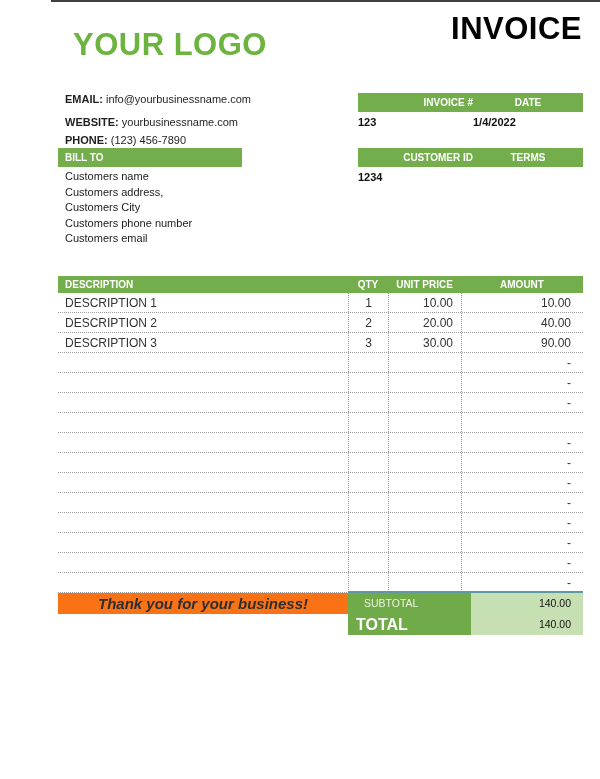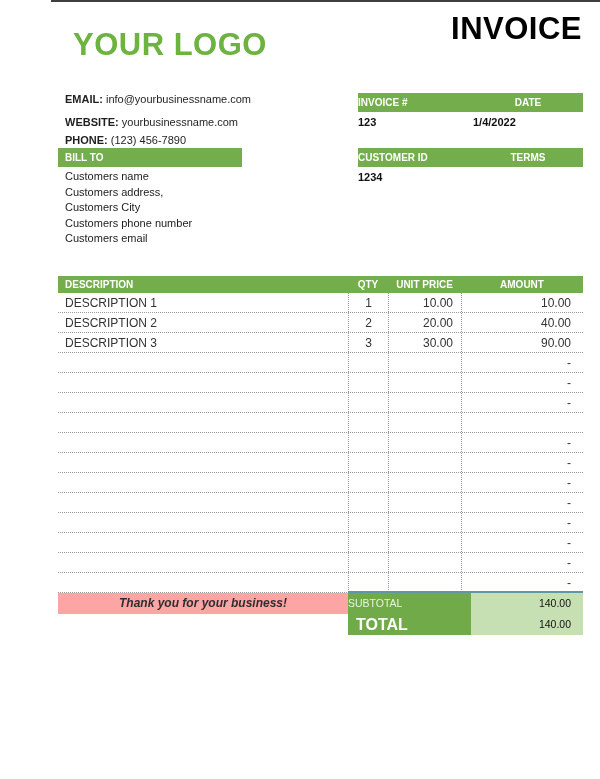--- a/index.html
+++ b/index.html
@@ -19,21 +19,21 @@
   .contact-phone { top:134px; }
 
   .green-bar { background:#73ad4c; color:#ffffff; font-weight:bold; font-size:10px; }
 
   .bill-to-bar { position:absolute; left:40px; top:148px; width:184px; height:19px; line-height:19px; padding-left:7px; }
   .bill-lines { position:absolute; left:47px; top:169px; font-size:11px; color:#1c1c1c; line-height:15.5px; }
 
   .meta-bar { position:absolute; left:340px; width:225px; height:19px; display:flex; }
   .meta-bar-1 { top:93px; }
   .meta-bar-2 { top:148px; }
-  .meta-cell-l { width:115px; text-align:left; line-height:19px; }
+  .meta-cell-l { width:115px; text-align:right; line-height:19px; }
   .meta-cell-r { width:110px; text-align:center; line-height:19px; }
   .meta-val { position:absolute; height:16px; font-size:11px; font-weight:bold; color:#111; text-align:left; }
   .val-invno { left:340px; top:116px; width:115px; }
   .val-date  { left:455px; top:116px; width:110px; }
   .val-custid{ left:340px; top:171px; width:115px; }
   .val-terms { left:455px; top:171px; width:110px; }
 
   .table-header { position:absolute; left:40px; top:276px; width:525px; height:17px; display:flex; align-items:center; background:#73ad4c; color:#fff; font-weight:bold; font-size:10px; }
   .th-desc { width:290px; padding-left:7px; }
   .th-qty  { width:40px;  text-align:center; }
@@ -41,22 +41,22 @@
   .th-amt  { width:122px; text-align:center; }
 
   .table-body { position:absolute; left:40px; top:293px; width:525px; }
   .trow { display:flex; height:20px; border-bottom:1px dotted #9a9a9a; font-size:12px; color:#333; }
   .c-desc { width:290px; padding-left:7px; display:flex; align-items:center; }
   .c-qty  { width:40px;  border-left:1px dotted #9a9a9a; display:flex; align-items:center; justify-content:center; }
   .c-unit { width:73px;  border-left:1px dotted #9a9a9a; display:flex; align-items:center; justify-content:flex-end; padding-right:8px; }
   .c-amt  { width:122px; border-left:1px dotted #9a9a9a; display:flex; align-items:center; justify-content:flex-end; padding-right:12px; }
 
   .footer-teal { position:absolute; left:330px; top:591px; width:235px; height:2px; background:#5e98a5; }
-  .thanks { position:absolute; left:40px; top:593px; width:290px; height:21px; background:#fca5a5; color:#2e2e2e; font-weight:bold; font-style:italic; font-size:12px; text-align:center; line-height:21px; }
-  .sub-label  { position:absolute; left:330px; top:593px; width:123px; height:21px; background:#71ab49; color:#e9f3df; font-size:10.5px; line-height:21px; padding-left:0; }
+  .thanks { position:absolute; left:40px; top:593px; width:290px; height:21px; background:#f97316; color:#2e2e2e; font-weight:bold; font-style:italic; font-size:15px; text-align:center; line-height:21px; }
+  .sub-label  { position:absolute; left:330px; top:593px; width:123px; height:21px; background:#71ab49; color:#e9f3df; font-size:10.5px; line-height:21px; padding-left:16px; }
   .sub-value  { position:absolute; left:453px; top:593px; width:112px; height:21px; background:#c6e0b4; color:#111; font-size:10.5px; text-align:right; line-height:21px; padding-right:12px; }
   .total-label{ position:absolute; left:330px; top:614px; width:123px; height:21px; background:#71ab49; color:#ffffff; font-size:16px; font-weight:bold; line-height:21px; padding-left:8px; }
   .total-value{ position:absolute; left:453px; top:614px; width:112px; height:21px; background:#c6e0b4; color:#111; font-size:10.5px; text-align:right; line-height:21px; padding-right:12px; }
 </style>
 </head>
 <body>
 
 <div class="page">
 
   <div class="top-line"></div>

